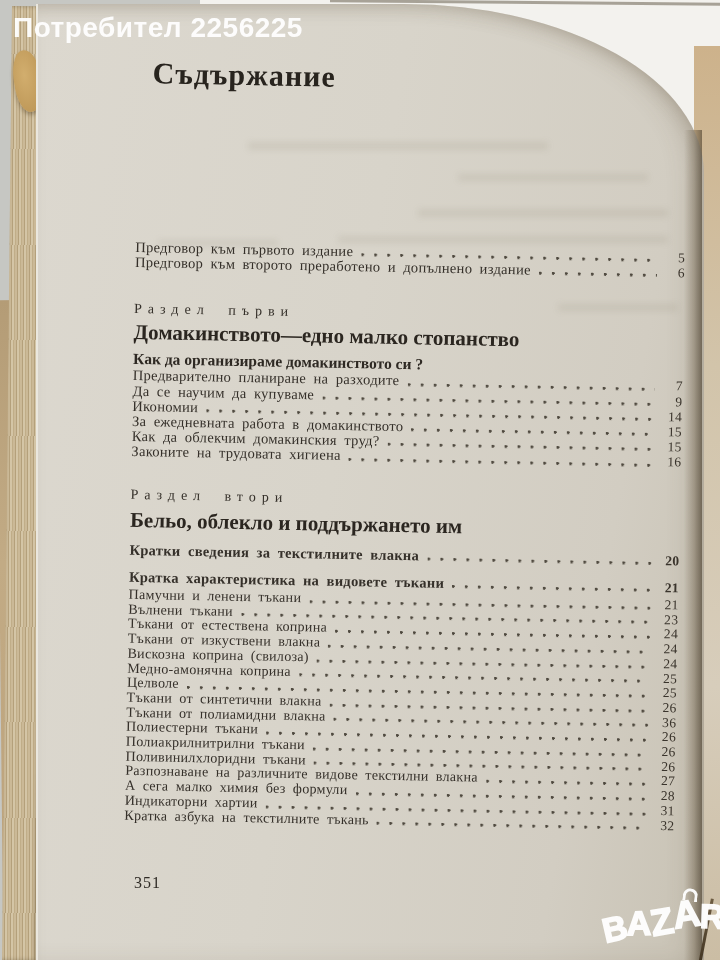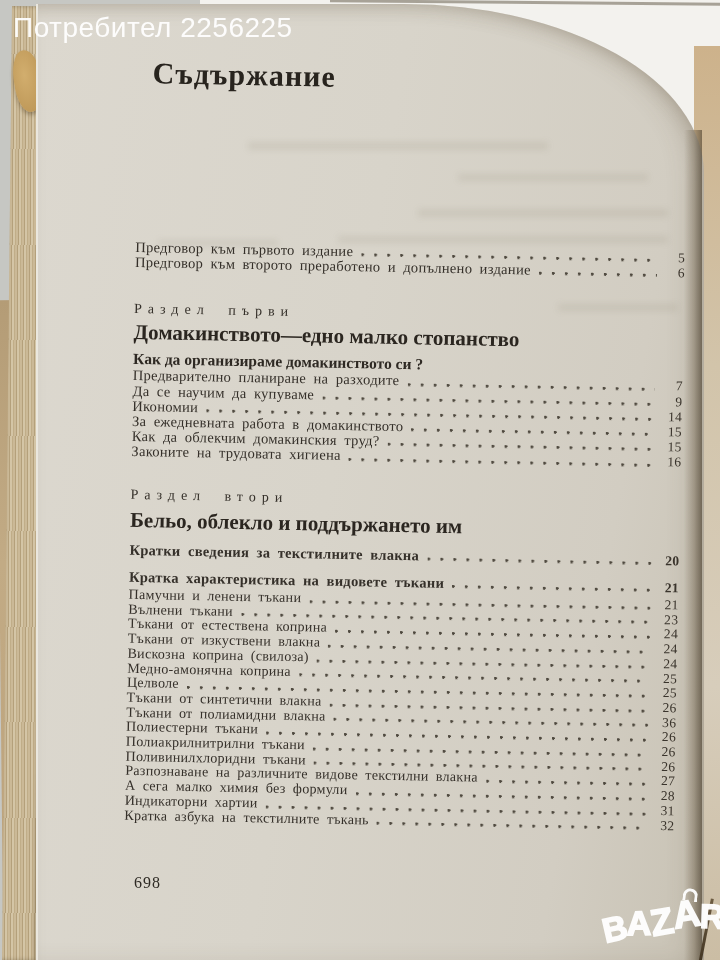--- a/index.html
+++ b/index.html
@@ -76,21 +76,21 @@
   .toc-row.bold{font-weight:bold; font-size:14.5px;}
   .toc-row.bold.first{margin-top:10px;}
   .toc-row.bold.later{margin-top:12px;}
   .group-two{margin-top:3px;}
   .group-two .toc-row{font-size:14px; line-height:14.7px;}
   .folio{position:absolute; left:96px; top:870px; font-size:16px; letter-spacing:1px; color:#2e2a24;}
 
   
   .user-watermark{position:absolute; left:13px; top:12px;
     font-family:"Liberation Sans","DejaVu Sans",sans-serif;
-    font-size:28px; font-weight:normal; letter-spacing:.5px;
+    font-size:28px; font-weight:bold; letter-spacing:.5px;
     color:var(--watermark-white); opacity:.95;}
   .brand-watermark{position:absolute; left:602px; top:898px; width:130px; height:56px;
     transform:rotate(-6deg); color:var(--watermark-white); opacity:.96;
     font-family:"Liberation Sans","DejaVu Sans",sans-serif; font-weight:bold;
     white-space:nowrap;}
   .brand-letter{display:inline-block; font-size:34px; line-height:40px;
     -webkit-text-stroke:1.6px var(--watermark-white);}
   .brand-letter.l1{transform:rotate(-7deg) translateY(4px);}
   .brand-letter.l2{transform:rotate(5deg) translateY(1px);}
   .brand-letter.l3{transform:rotate(-4deg) translateY(3px); font-size:37px;}
@@ -264,21 +264,21 @@
           <span class="toc-num">31</span>
         </div>
         <div class="toc-row">
           <span class="toc-label">Кратка азбука на текстилните тъкань</span>
           <span class="toc-dots"></span>
           <span class="toc-num">32</span>
         </div>
       </div>
     </div>
 
-    <div class="folio">698</div>
+    <div class="folio">351</div>
   </div>
 
   <div class="right-crease"></div>
   <div class="corner-crease-line"></div>
 
   <div class="user-watermark">Потребител 2256225</div>
   <div class="brand-watermark">
     <span class="brand-letter l1">B</span><span class="brand-letter l2">A</span><span class="brand-letter l3">Z</span><span class="brand-letter l4">A</span><span class="brand-letter l5">R</span>
     <span class="bag-handle"></span>
   </div>

